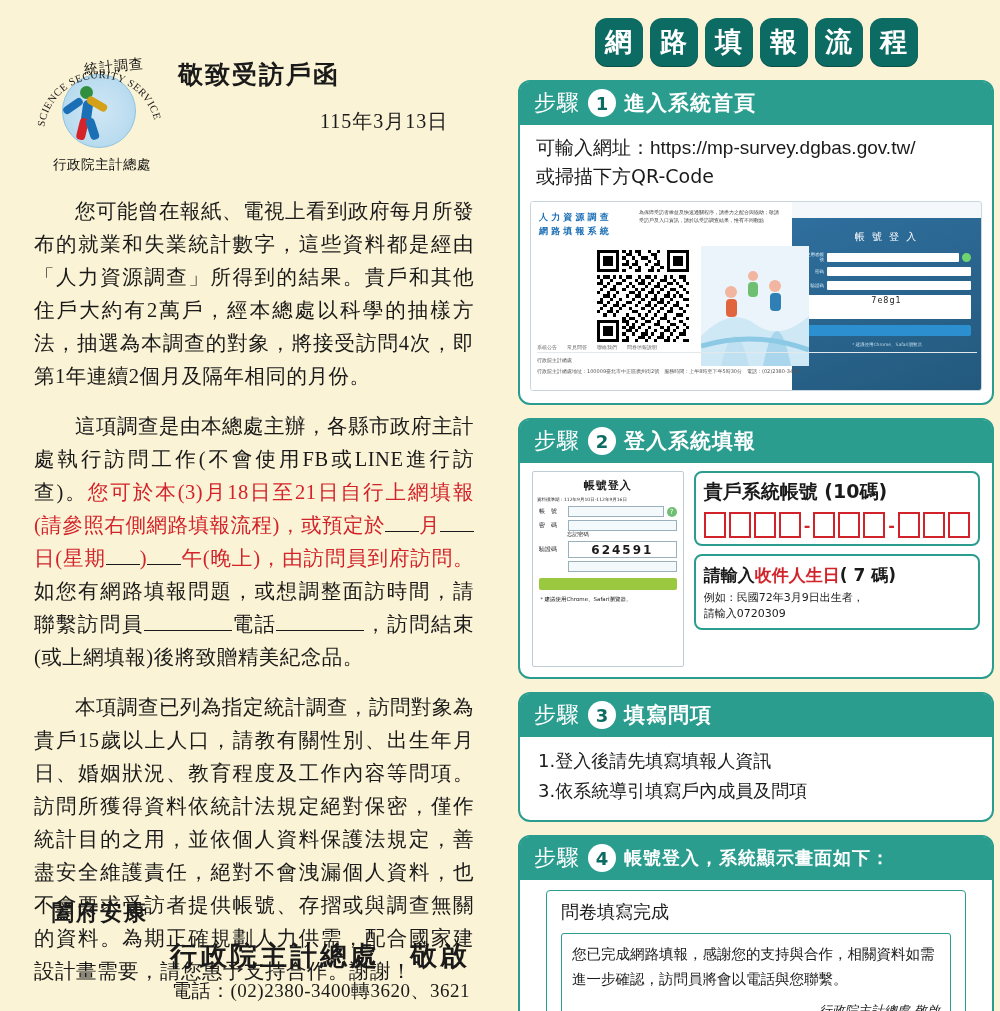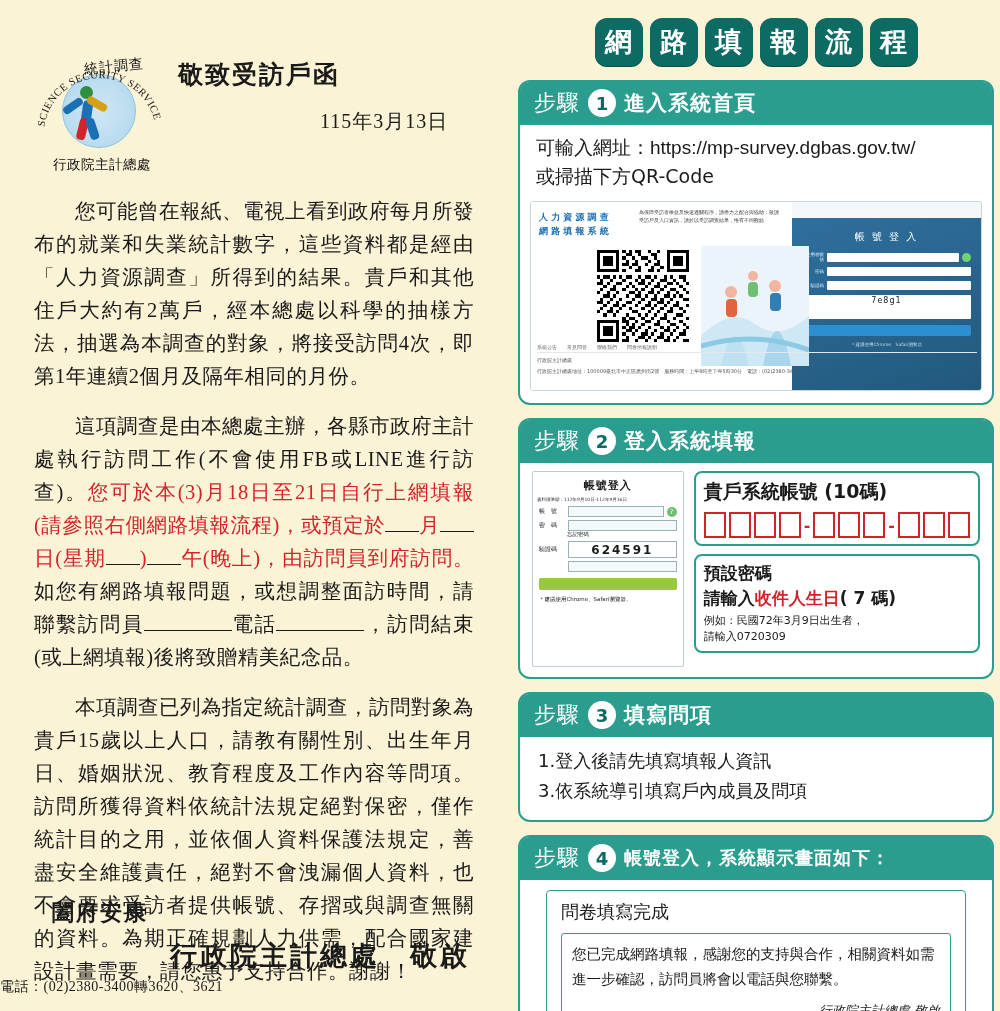--- a/index.html
+++ b/index.html
@@ -70,22 +70,22 @@
   .blank-sm { display:inline-block; width:34px; border-bottom:1px solid #1a1a1a;}
   .sign-ok {
     position:absolute; left:52px; top:898px;
     font-size:22px; font-weight:bold; letter-spacing:2px;
   }
   .sign-org {
     position:absolute; left:0; top:938px; width:470px; text-align:right;
     font-size:27px; font-weight:bold; letter-spacing:3px;
   }
   .sign-tel {
-    position:absolute; left:0; top:978px; width:470px; 
-    font-size:14px; letter-spacing:0.5px;
+    position:absolute; left:0; top:978px; width:470px; text-align:right;
+    font-size:19px; letter-spacing:0.5px;
   }
 
   
   #flow { position:absolute; left:512px; top:0; width:488px; height:1011px; padding-top:14px;}
   .flow-title { display:flex; gap:7px; justify-content:center; align-items:center; margin:4px 0 14px 0;}
   .flow-title span {
     width:48px;height:48px;border-radius:12px;background:#0c6b62;color:#fff;
     font-family:"DejaVu Sans", sans-serif;
     font-size:27px; font-weight:bold; display:flex;align-items:center;justify-content:center;
     box-shadow:0 1px 0 #094f49;
@@ -566,21 +566,20 @@
             <span class="c"></span>
             <span class="c"></span>
             <span class="c"></span>
             <span class="dash">-</span>
             <span class="c"></span>
             <span class="c"></span>
             <span class="c"></span>
           </div>
         </div>
         <div class="s2-box">
-          <div class="l1">預設密碼</div>
           <div class="l2">
             <span>請輸入</span><span class="hl">收件人生日</span><span>( 7 碼)</span>
           </div>
           <div class="ex">
             <span>例如：民國72年3月9日出生者，</span>
             <span class="c2">請輸入0720309</span>
           </div>
         </div>
       </div>
     </div>

